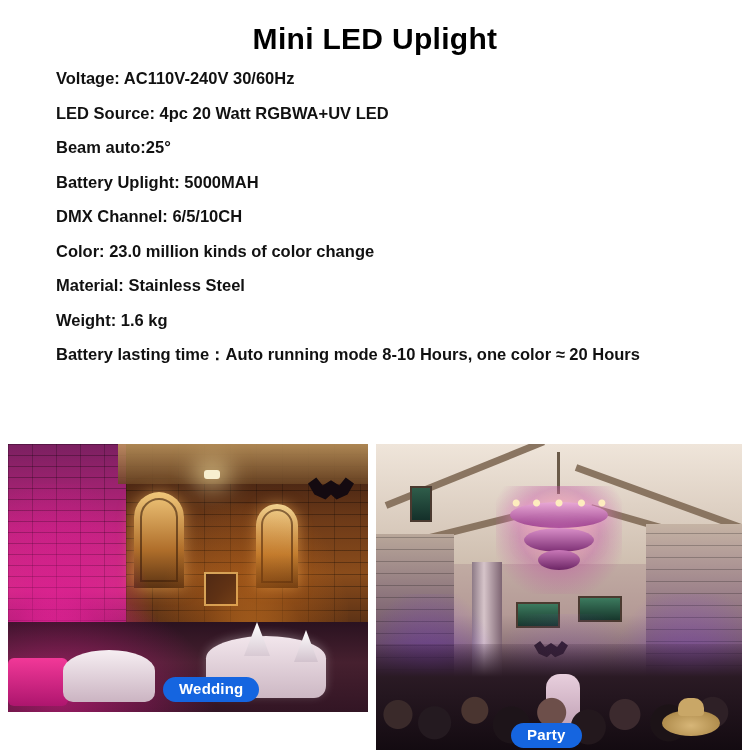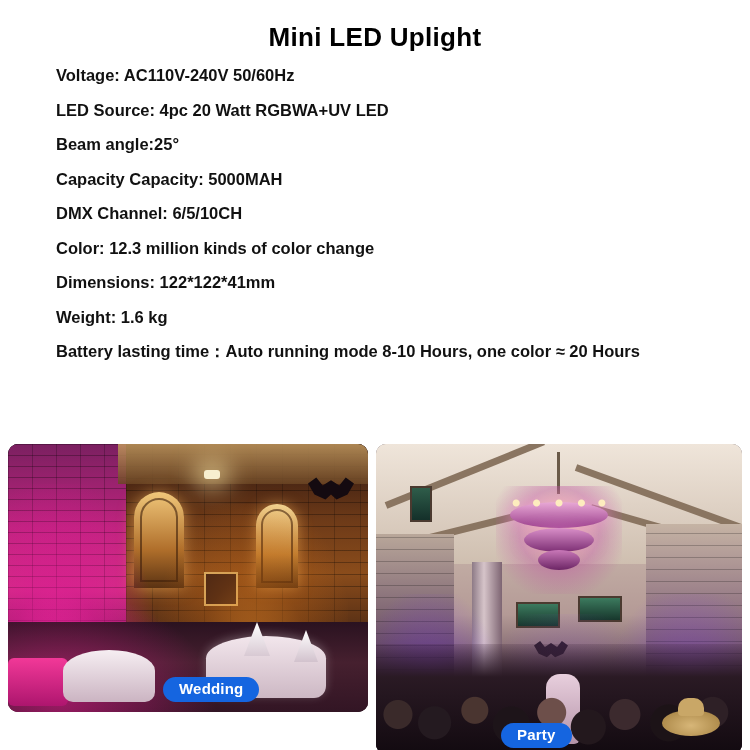--- a/index.html
+++ b/index.html
@@ -16,21 +16,21 @@
     position: relative;
   }
   .page {
     width: 750px;
     height: 750px;
     position: relative;
     box-sizing: border-box;
   }
   .title {
     text-align: center;
-    font-size: 26px;
+    font-size: 30px;
     font-weight: bold;
     letter-spacing: 0.3px;
     margin: 22px 0 14px 0;
     color: #000000;
   }
   .specs {
     padding: 0 14px 0 56px;
     box-sizing: border-box;
   }
   .spec-line {
@@ -51,21 +51,21 @@
     width: 750px;
     height: 320px;
     display: flex;
     gap: 8px;
     padding: 0 8px;
     box-sizing: border-box;
   }
   .photo {
     position: relative;
     overflow: hidden;
-    border-radius: 10px;
+    border-radius: 0;
   }
   .photo-left {
     width: 360px;
     height: 268px;
     background: #23111c;
   }
   .photo-right {
     width: 366px;
     height: 310px;
     background: #2a1f2e;
@@ -79,21 +79,21 @@
     padding: 4px 16px 5px 16px;
     border-radius: 13px;
     letter-spacing: 0.2px;
     line-height: 1.1;
   }
   .badge-wedding {
     left: 155px;
     bottom: 10px;
   }
   .badge-party {
-    left: 125px;
+    left: 135px;
     bottom: 6px;
   }
 
   
   .scene-left {
     position: absolute;
     inset: 0;
   }
   .lf-wall {
     position: absolute;
@@ -375,27 +375,27 @@
   }
 </style>
 </head>
 <body>
 
 <div class="page">
 
   <h1 class="title">Mini LED Uplight</h1>
 
   <div class="specs">
-    <div class="spec-line">Voltage: AC110V-240V 50/60Hz</div>
+    <div class="spec-line">Voltage: AC110V-240V 30/60Hz</div>
     <div class="spec-line">LED Source: 4pc 20 Watt RGBWA+UV LED</div>
-    <div class="spec-line">Beam angle:25°</div>
-    <div class="spec-line">Capacity Capacity: 5000MAH</div>
+    <div class="spec-line">Beam auto:25°</div>
+    <div class="spec-line">Battery Uplight: 5000MAH</div>
     <div class="spec-line">DMX Channel: 6/5/10CH</div>
-    <div class="spec-line">Color: 12.3 million kinds of color change</div>
-    <div class="spec-line">Dimensions: 122*122*41mm</div>
+    <div class="spec-line">Color: 23.0 million kinds of color change</div>
+    <div class="spec-line">Material: Stainless Steel</div>
     <div class="spec-line">Weight: 1.6 kg</div>
     <div class="spec-line">Battery lasting time：Auto running  mode 8-10 Hours,  one color ≈ 20 Hours</div>
   </div>
 
   <div class="gallery">
 
     <div class="photo photo-left">
       <div class="scene-left">
         <div class="lf-wall"></div>
         <div class="lf-brickL"></div>

